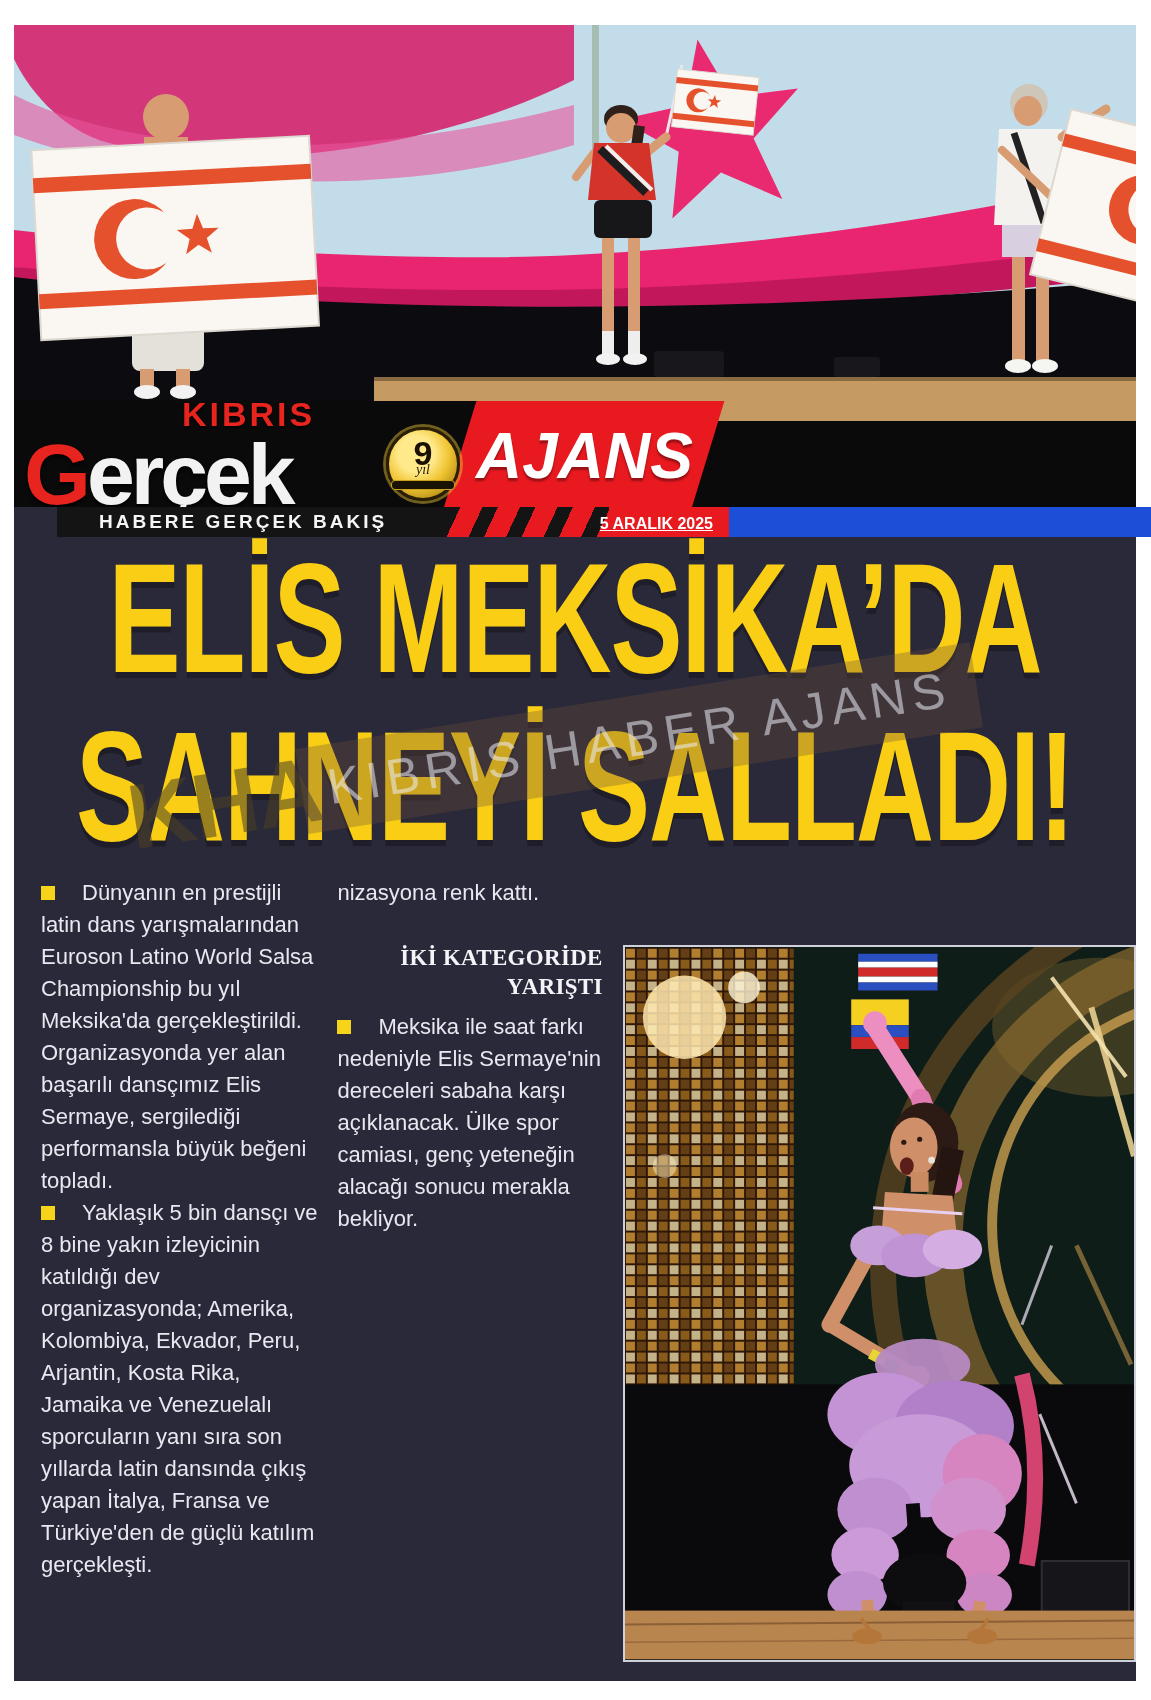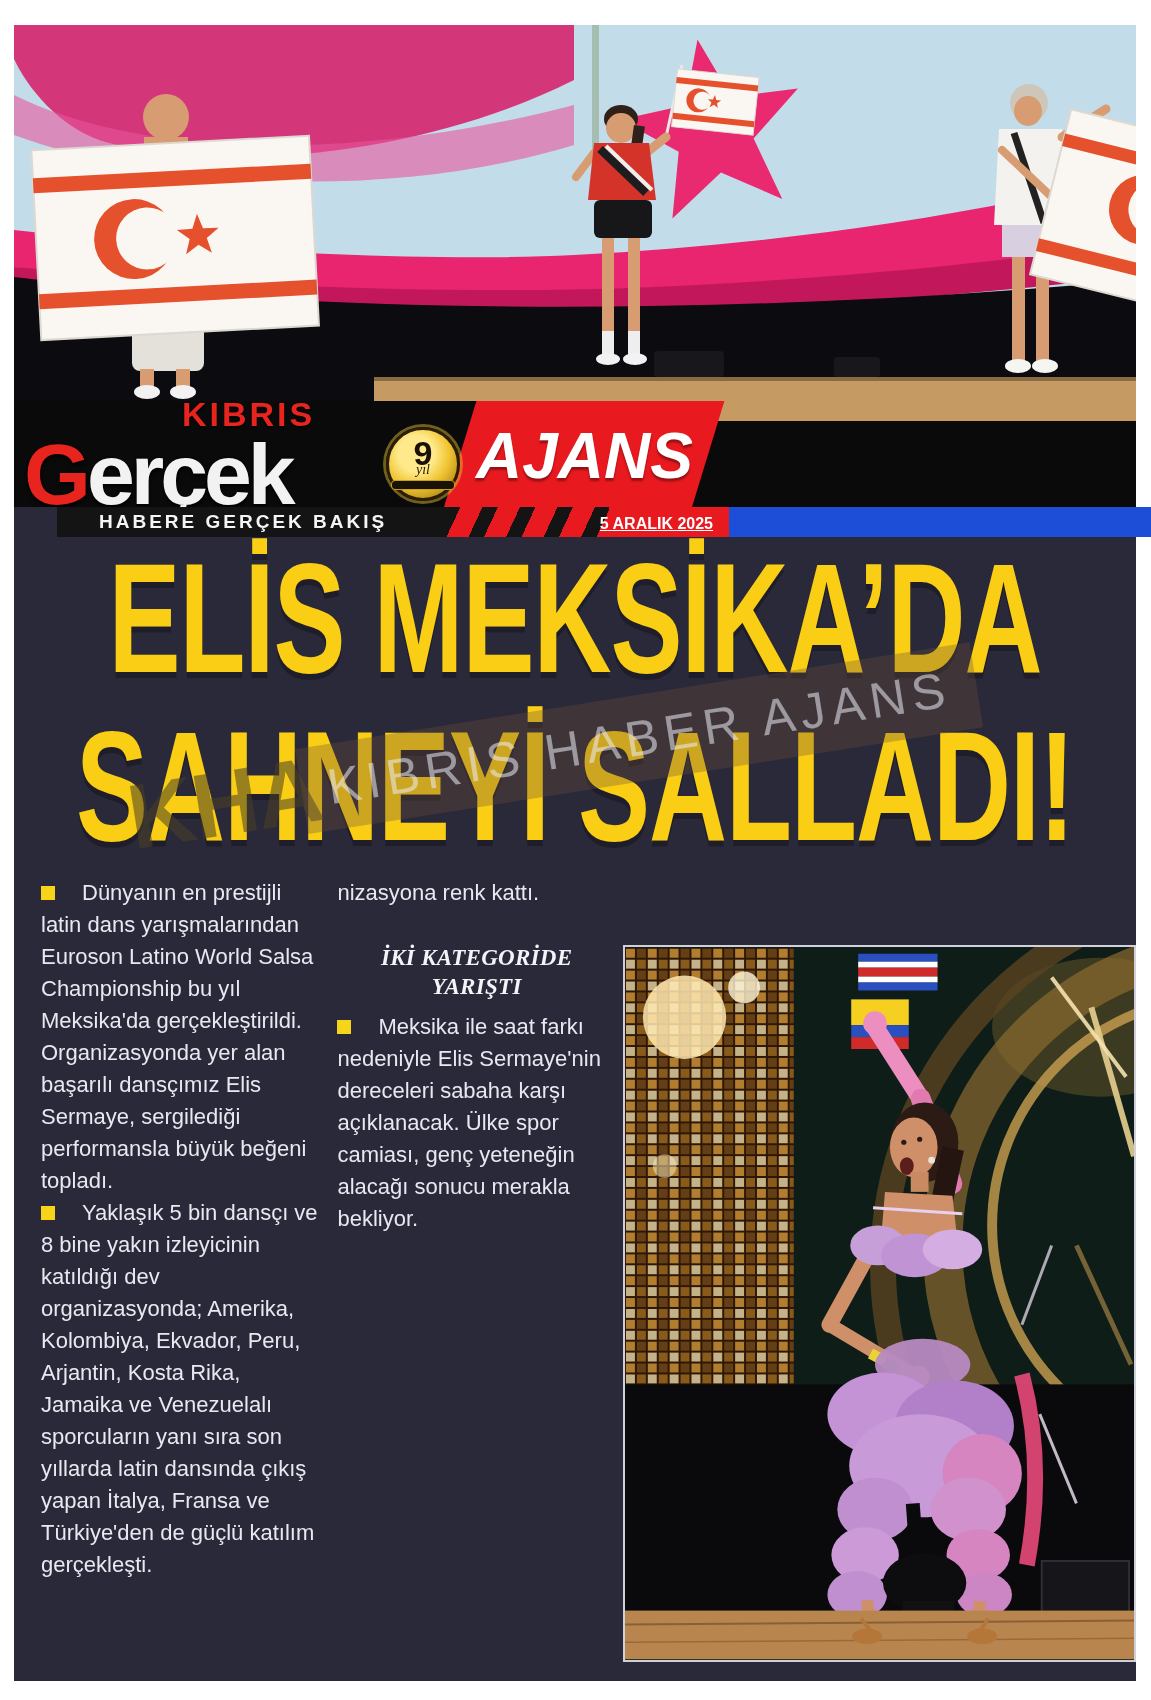--- a/index.html
+++ b/index.html
@@ -45,22 +45,22 @@
   .wm-strip { font-size:50px; font-weight:400; letter-spacing:6px; color:rgba(235,235,245,.55);
               background:rgba(110,80,60,.32); padding:14px 26px; white-space:nowrap; }
 
   
   .columns { position:absolute; left:0; top:340px; width:1122px; display:flex; align-items:flex-start; }
   .col1 { width:292px; margin-left:27px; }
   .col2 { width:286px; margin-left:12px; }
   .photo-col { width:513px; margin-left:7px; margin-top:68px; }
   .para { font-size:22px; line-height:32px; color:#e9e8f1; text-align:left; }
   .bullet { display:inline-block; width:14px; height:14px; background:#f6d41a; margin-right:27px; vertical-align:baseline; }
-  .subhead { font-family:"Liberation Serif", serif; font-style:italic; font-weight:bold; font-size:23px; line-height:29px;
-             color:#f4f3f8; text-align:center; margin:34px auto 10px; max-width:252px; letter-spacing:.3px; }
+  .subhead { font-family:"Liberation Serif", serif; font-weight:bold; font-size:23px; line-height:29px;
+             color:#f4f3f8; text-align:right; margin:34px auto 10px; max-width:252px; letter-spacing:.3px; }
   .dancer-frame { width:513px; height:717px; border:2px solid #cfd0da; overflow:hidden; background:#0f1d18; }
   .dancer-frame svg { display:block; }
 </style>
 </head>
 <body>
 
 <div class="page">
 
   <div class="photo-top">
     <svg width="1122" height="376" viewBox="0 0 1122 376">

